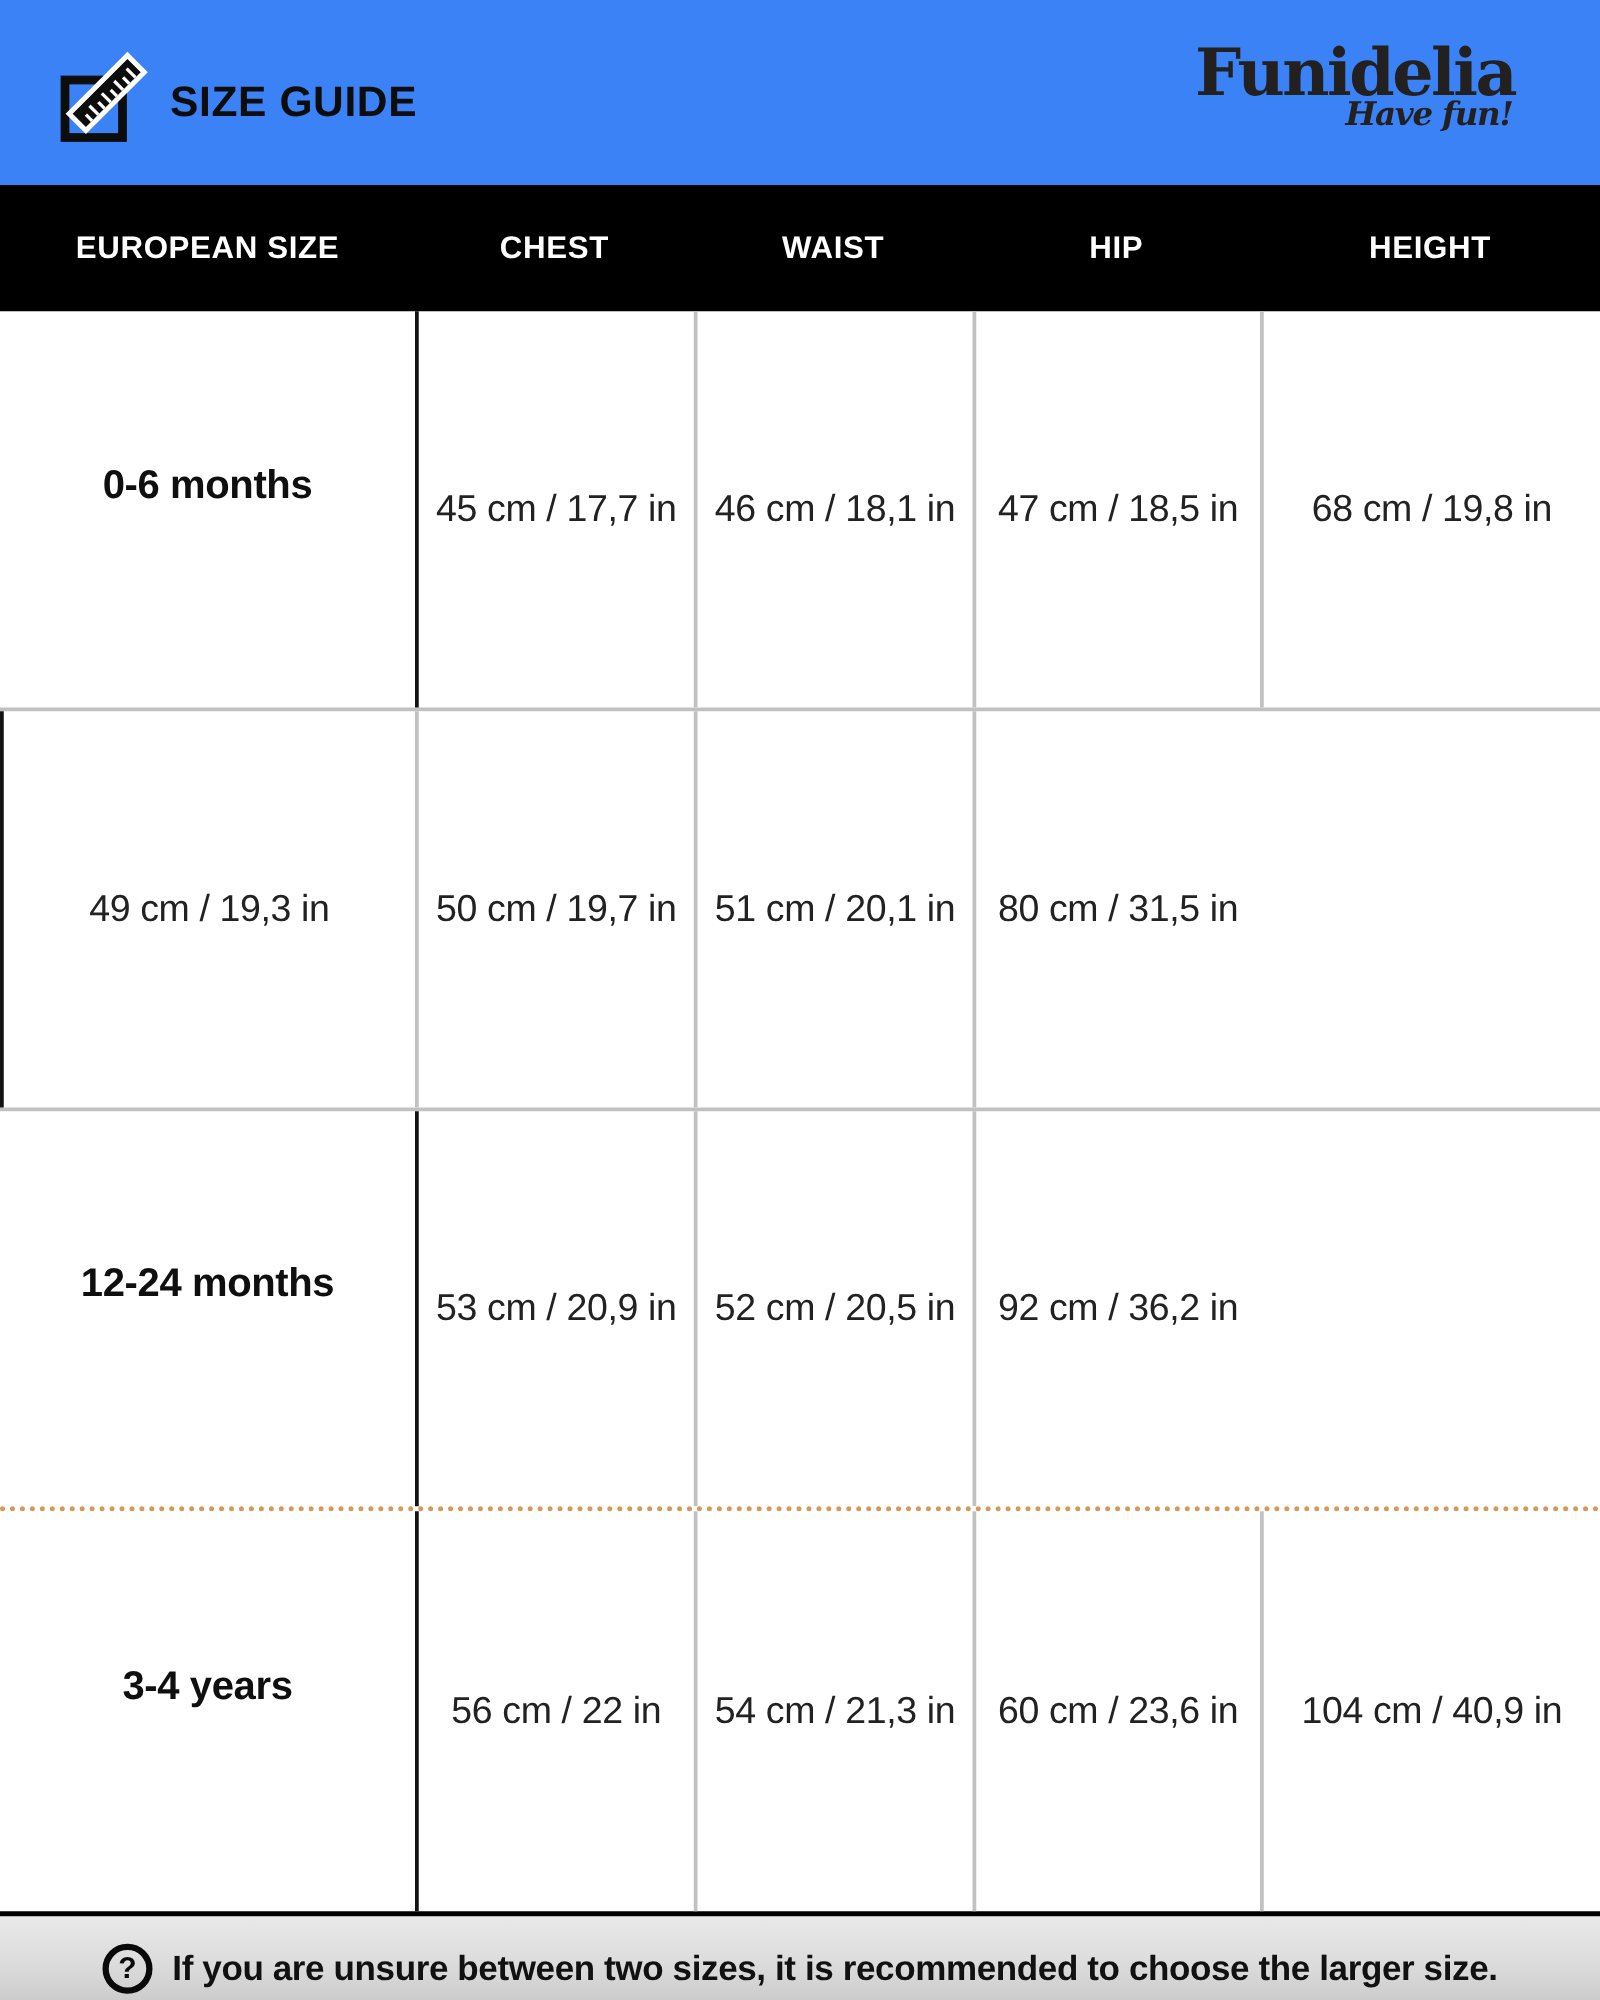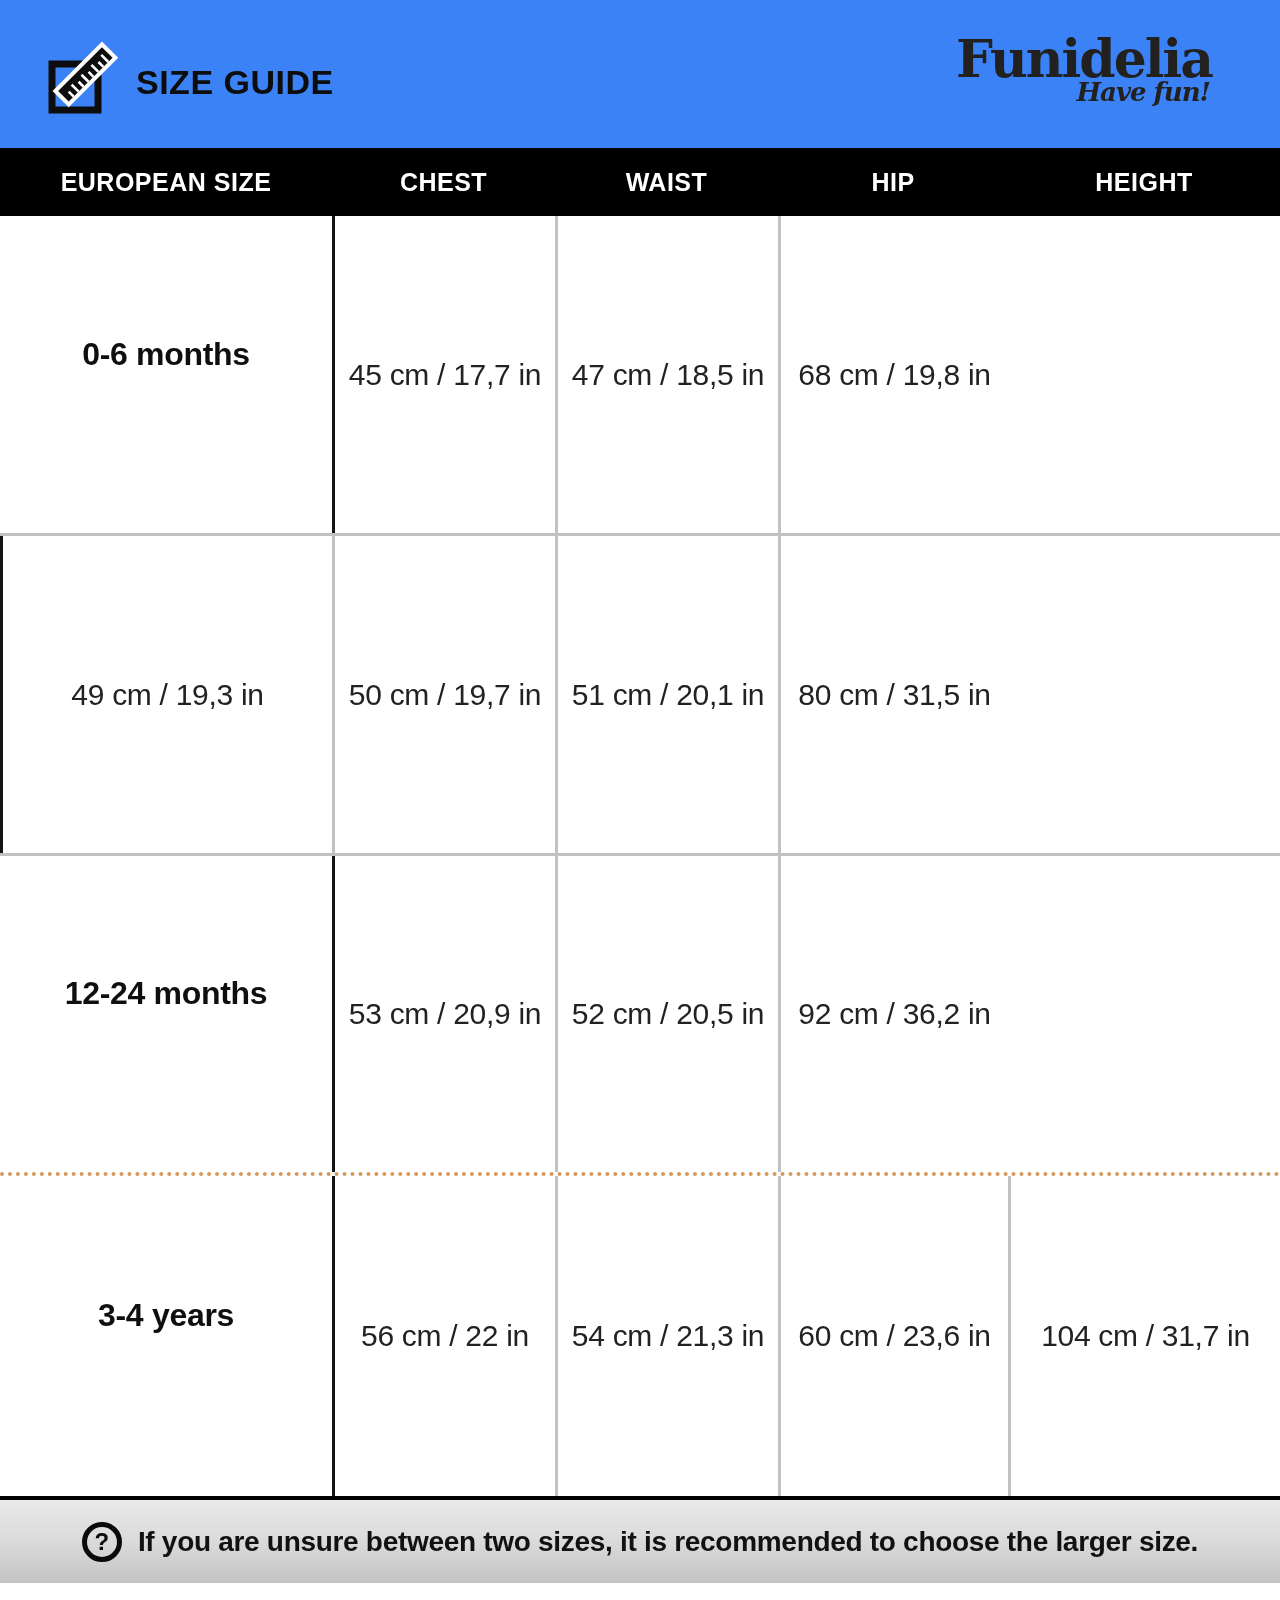--- a/index.html
+++ b/index.html
@@ -10,21 +10,21 @@
   .topbar { position: relative; height: 148px; background: #3b82f6; }
   .title-group { position: absolute; left: 44px; top: 34px; display: flex; align-items: center; }
   .ruler-icon { width: 78px; height: 82px; margin-right: 14px; }
   .page-title { font-size: 34px; font-weight: 900; color: #0d0d0d; letter-spacing: 0.5px; padding-top: 14px; }
   .logo { position: absolute; right: 68px; top: 30px; text-align: right; }
   .logo-brand { font-family: "DejaVu Serif", serif; font-weight: 900; font-size: 52px; color: #23211f; letter-spacing: -2px; line-height: 1.1; }
   .logo-tagline { font-family: "DejaVu Serif", serif; font-style: italic; font-weight: 700; font-size: 26px; color: #23211f; margin-top: -10px; padding-right: 2px; letter-spacing: -1px; }
 
   
   .grid-row { display: grid; grid-template-columns: 332px 223px 223px 230px 272px; width: 1280px; }
-  .thead { height: 68px; background: #000000; align-items: center; }
+  .thead { height: 101px; background: #000000; align-items: center; }
   .th { text-align: center; color: #ffffff; font-size: 25px; font-weight: 800; letter-spacing: 0.5px; font-stretch: condensed; }
 
   .trow { height: 320px; }
   .trow.sep-gray { border-bottom: 3px solid #c1c1c1; }
   .trow.sep-dotted { border-bottom: 4px dotted #d6995c; }
   .cell { display: flex; align-items: center; justify-content: center; font-size: 30px; color: #222222; font-stretch: condensed; letter-spacing: -0.3px; }
   .cell.c2 { border-left: 3px solid #131313; }
   .cell.c3, .cell.c4, .cell.c5 { border-left: 3px solid #c1c1c1; }
   .cell.size-label { font-weight: 800; font-size: 32px; color: #0f0f0f; padding-bottom: 41px; }
 
@@ -70,20 +70,21 @@
   <div class="th">EUROPEAN SIZE</div>
   <div class="th">CHEST</div>
   <div class="th">WAIST</div>
   <div class="th">HIP</div>
   <div class="th">HEIGHT</div>
 </div>
 
 <div class="grid-row trow sep-gray">
   <div class="cell c1 size-label">0-6 months</div>
   <div class="cell c2">45 cm / 17,7 in</div>
+  <div class="cell c3">46 cm / 18,1 in</div>
   <div class="cell c4">47 cm / 18,5 in</div>
   <div class="cell c5">68 cm / 19,8 in</div>
 </div>
 
 <div class="grid-row trow sep-gray">
   <div class="cell c2">49 cm / 19,3 in</div>
   <div class="cell c3">50 cm / 19,7 in</div>
   <div class="cell c4">51 cm / 20,1 in</div>
   <div class="cell c5">80 cm / 31,5 in</div>
 </div>
@@ -93,19 +94,19 @@
   <div class="cell c2">53 cm / 20,9 in</div>
   <div class="cell c3">52 cm / 20,5 in</div>
   <div class="cell c5">92 cm / 36,2 in</div>
 </div>
 
 <div class="grid-row trow">
   <div class="cell c1 size-label">3-4 years</div>
   <div class="cell c2">56 cm / 22 in</div>
   <div class="cell c3">54 cm / 21,3 in</div>
   <div class="cell c4">60 cm / 23,6 in</div>
-  <div class="cell c5">104 cm / 31,7 in</div>
+  <div class="cell c5">104 cm / 40,9 in</div>
 </div>
 
 <div class="footer">
   <div class="q-icon">?</div>
   <div class="footer-note">If you are unsure between two sizes, it is recommended to choose the larger size.</div>
 </div>
 
 </body></html>

